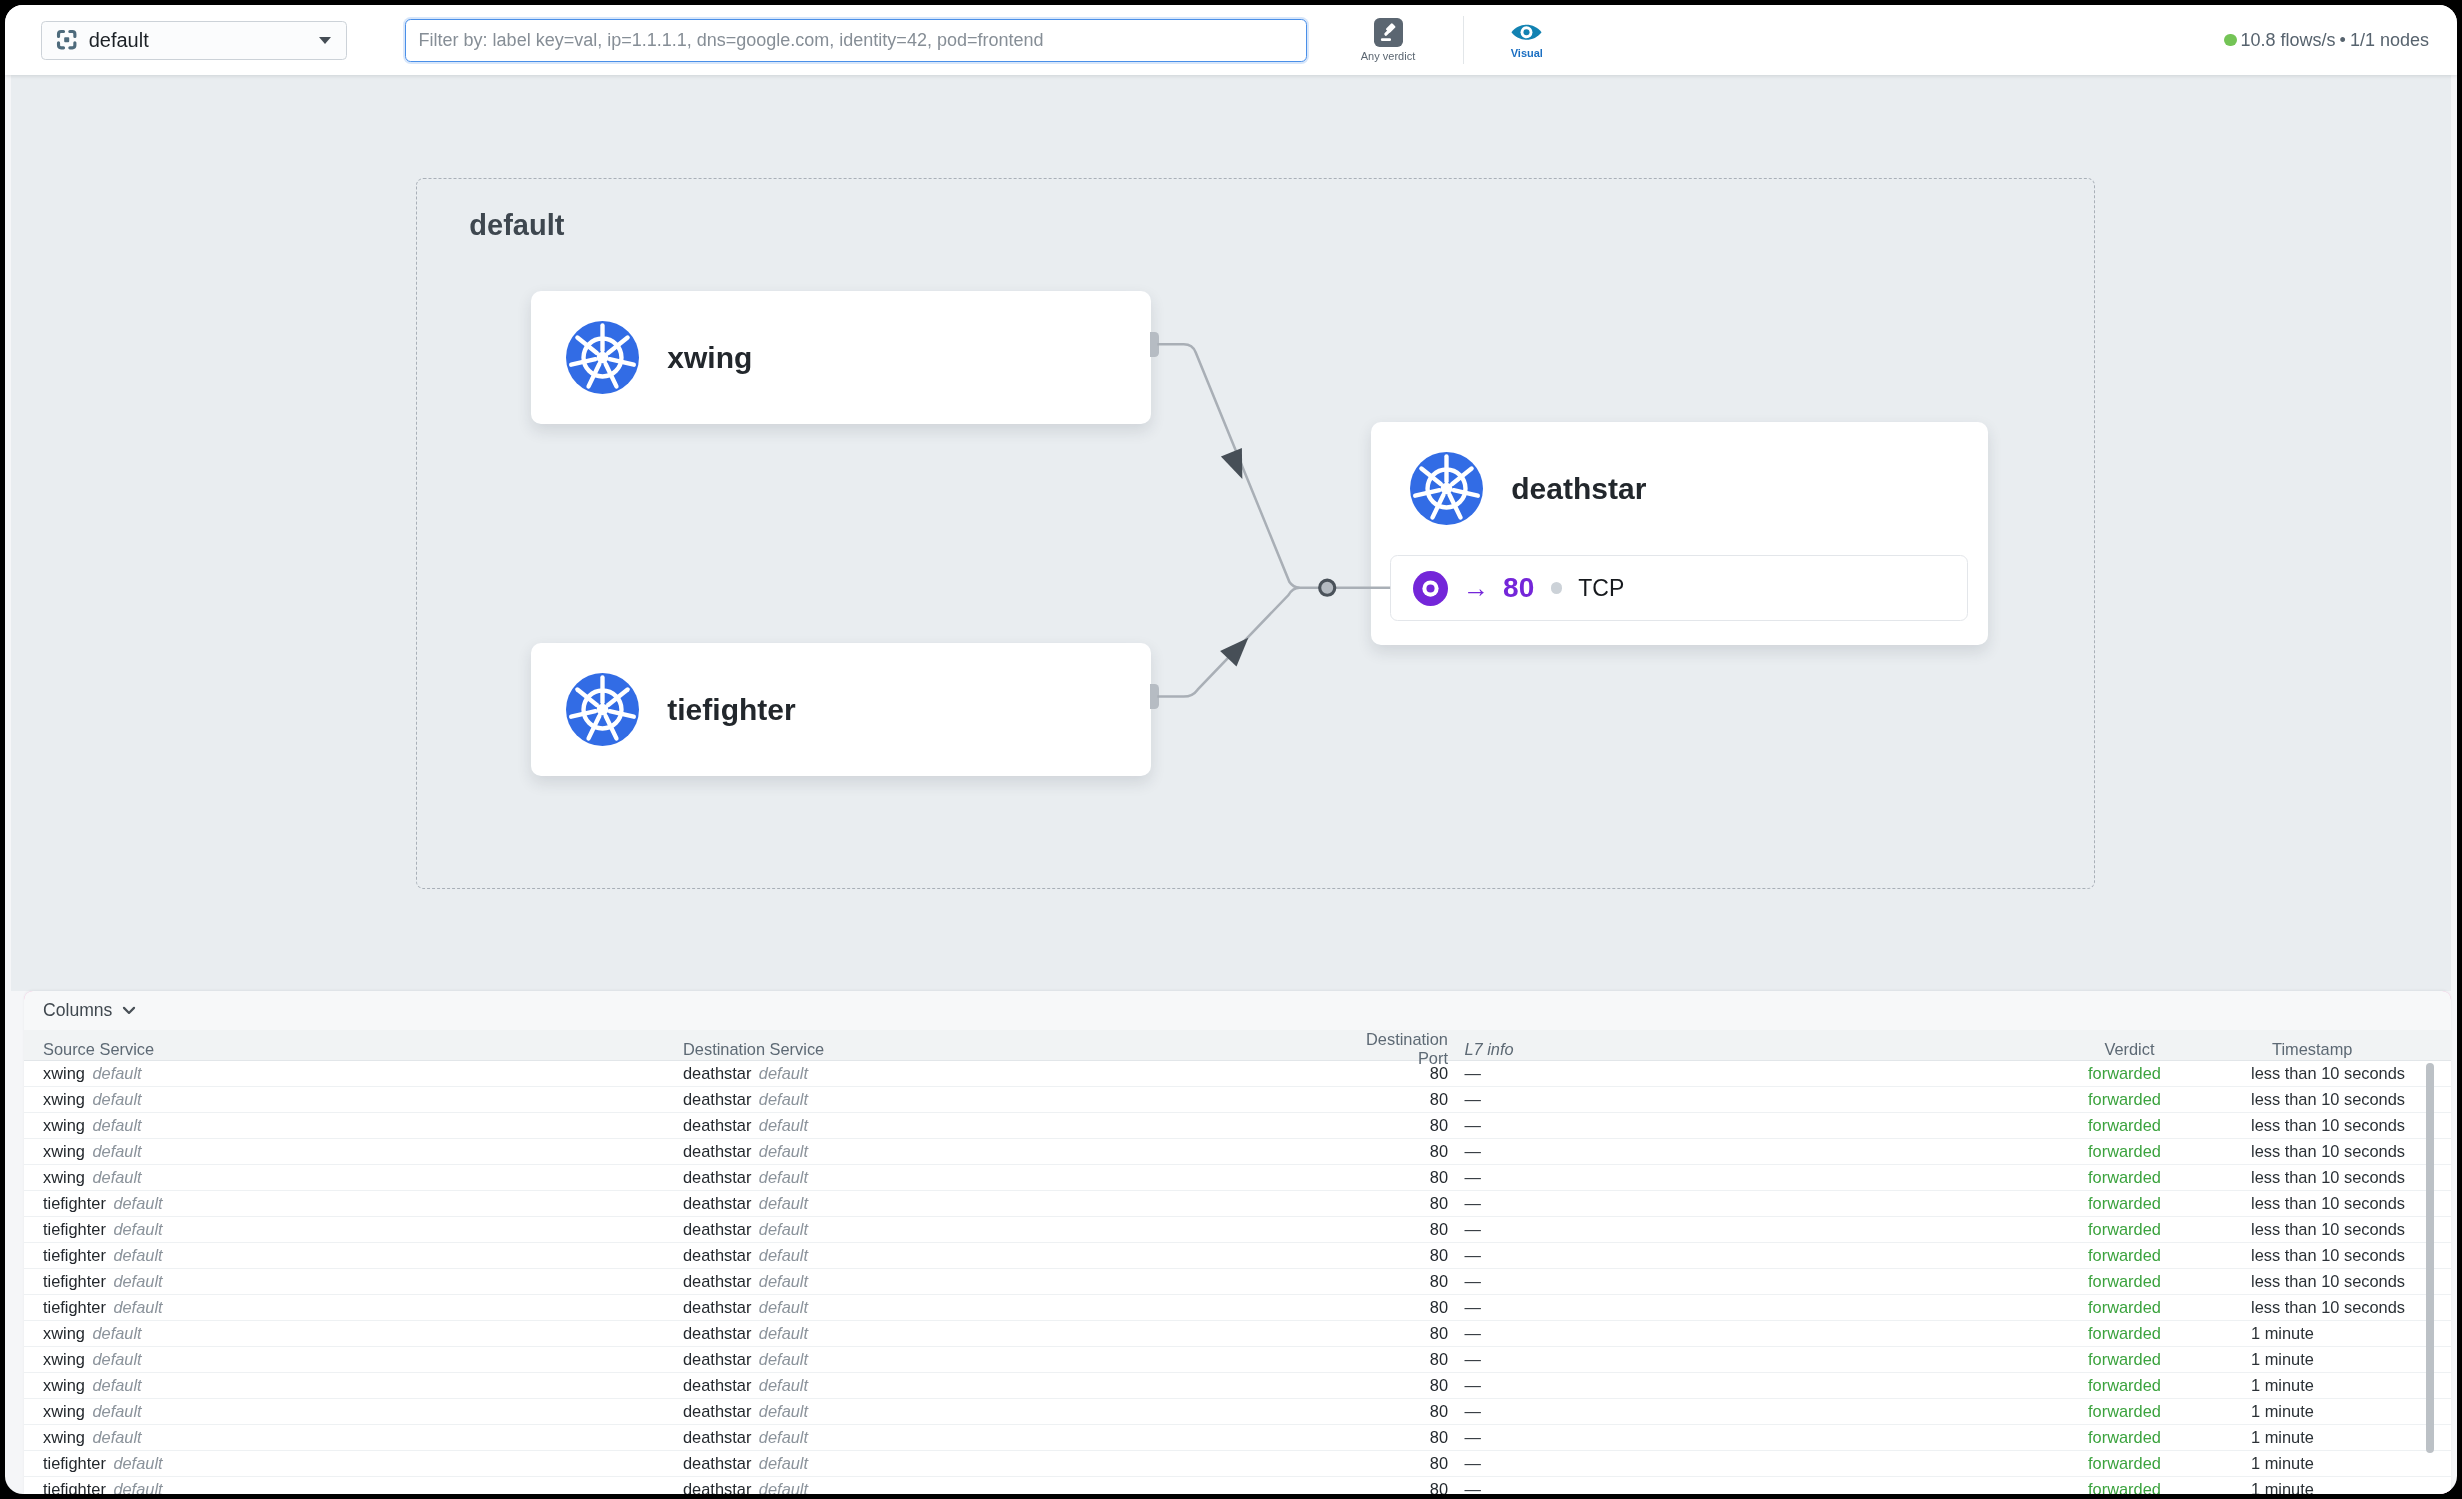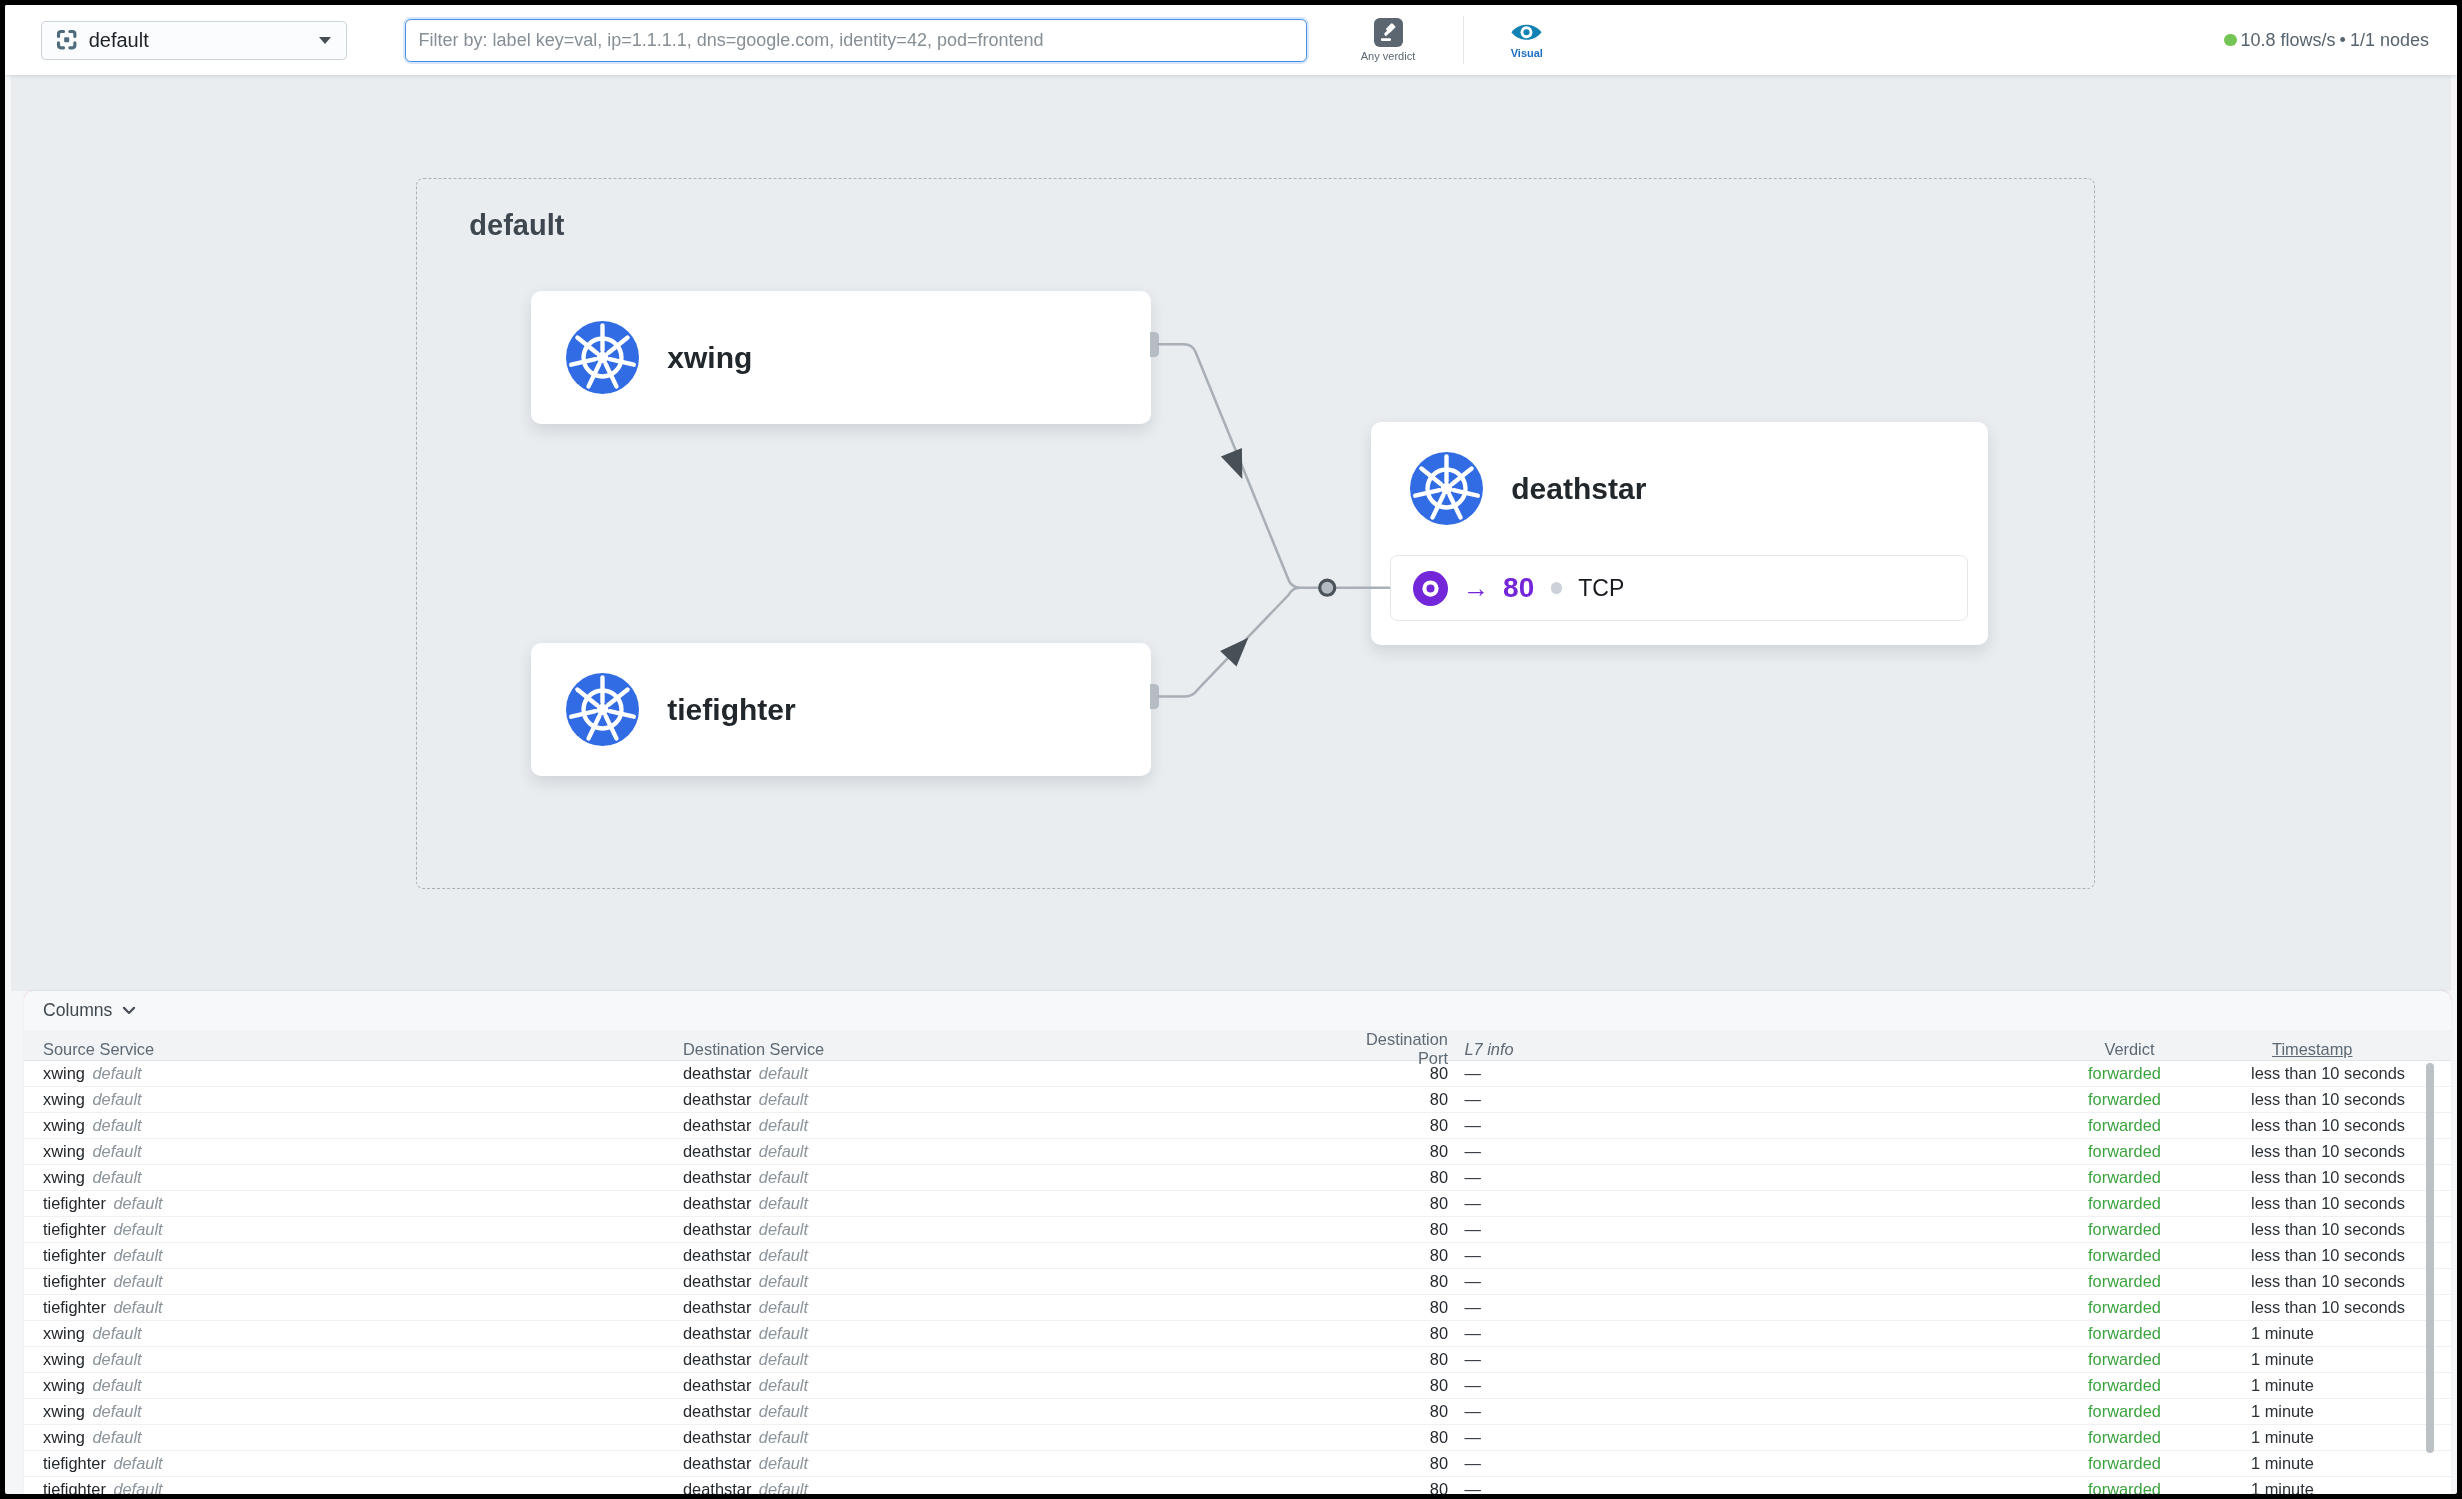--- a/index.html
+++ b/index.html
@@ -1,17 +1,17 @@
 <!DOCTYPE html>
 <html style="font-size:10px"><head>
 <meta charset="utf-8">
 <style>
   html,body{margin:0;padding:0;width:2462px;height:1500px;background:#000;
     font-family:"Liberation Sans",sans-serif;overflow:hidden;}
-  .app{position:absolute;inset:5px;background:#f5f6f8;border-radius:2px;overflow:hidden;}
+  .app{position:absolute;inset:5px;background:#f5f6f8;border-radius:18px;overflow:hidden;}
 
   
   .topbar{position:absolute;top:0;left:0;right:0;height:70px;background:#fff;
     display:flex;align-items:center;box-shadow:0 1.3px 3.8px rgba(40,50,60,.14);z-index:30;}
   .ns-select{margin-left:36px;width:306px;height:39px;box-sizing:border-box;background:#fbfcfd;
     border:1.3px solid #ccd2d8;border-radius:4.4px;display:flex;align-items:center;
     padding:0 14px;position:relative;cursor:pointer;}
   .ns-select .ns-label{font-size:20px;color:#1c2126;margin-left:11.3px;}
   .ns-caret{position:absolute;right:15px;width:0;height:0;border-left:6.3px solid transparent;
     border-right:6.3px solid transparent;border-top:7.5px solid #454d55;}
@@ -64,21 +64,21 @@
   .columns-bar{height:39px;background:#f7f8f9;display:flex;align-items:center;
     padding-left:19px;gap:10px;cursor:pointer;}
   .columns-label{font-size:17.6px;color:#40484f;}
   .grid{display:grid;grid-template-columns:640px 658px 107px 640px 163px 1fr;
     align-items:center;padding-left:19px;}
   .thead{height:30px;background:#f1f3f4;border-bottom:1.3px solid #e2e6e9;
     font-size:16.4px;color:#5d6974;}
   .th-port{text-align:right;}
   .th-l7{padding-left:16.4px;font-style:italic;}
   .th-verdict{padding-left:16.4px;}
-  .th-ts{padding-left:21px;text-decoration:underline;}
+  .th-ts{padding-left:21px;}
   .trow{height:25px;background:#fff;border-bottom:1.3px solid #eef1f3;font-size:16.4px;cursor:pointer;}
   .cell-svc{color:#23282d;white-space:nowrap;overflow:hidden;}
   .cell-ns{font-style:italic;color:#8b939b;margin-left:7.5px;}
   .cell-port{text-align:right;color:#23282d;}
   .cell-l7{padding-left:16.4px;color:#343a40;}
   .cell-verdict{color:#3ba33e;}
   .cell-ts{color:#2b3136;}
   .scroll-thumb{position:absolute;right:16.4px;top:72px;width:8.8px;height:390px;
     background:#bcc1c6;border-radius:5px;cursor:pointer;}
 </style>

